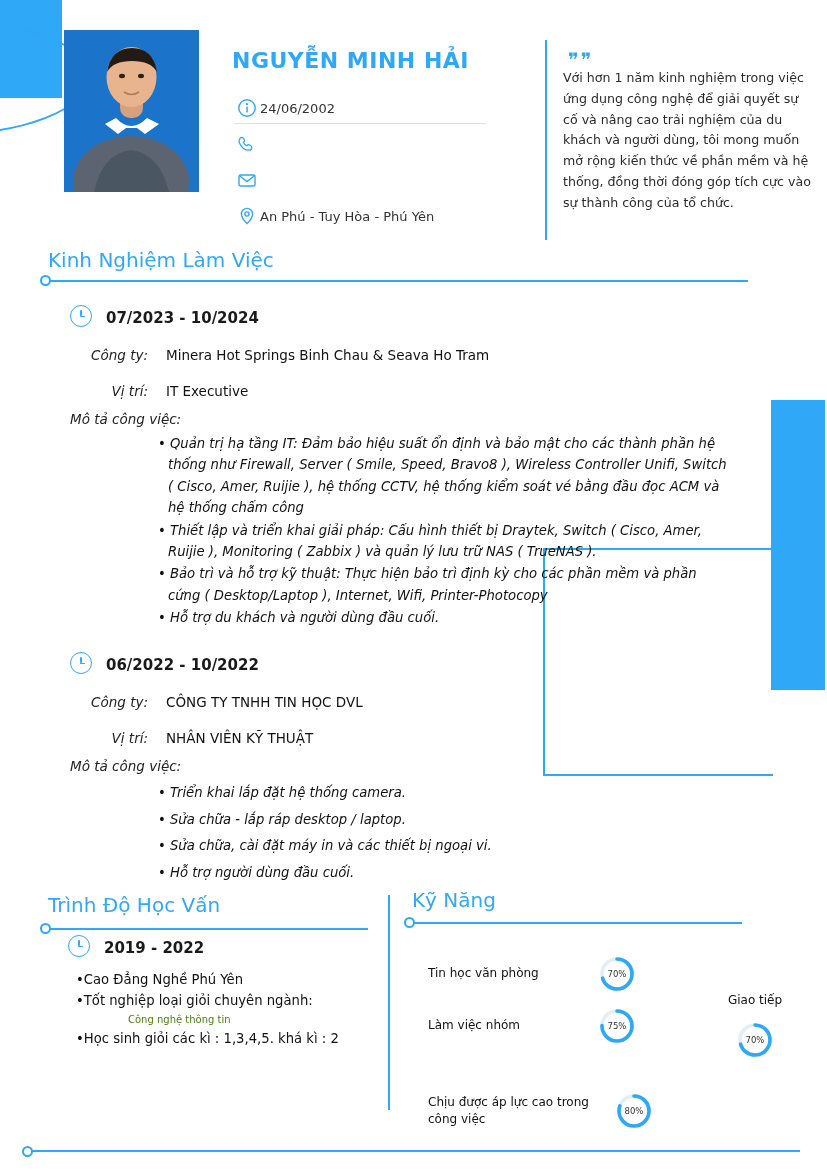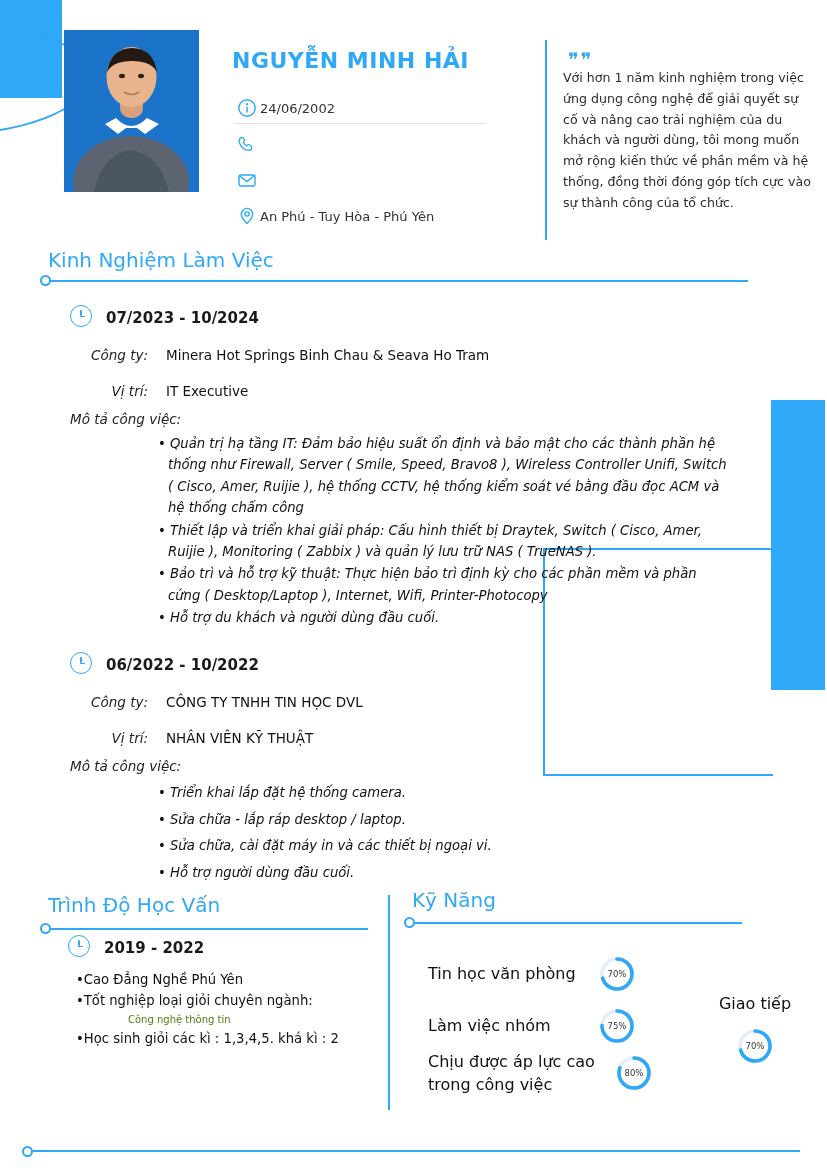--- a/index.html
+++ b/index.html
@@ -137,21 +137,21 @@
 
   
   #skill-head { position: absolute; left: 412px; top: 888px; }
   #skill-rule { position: absolute; left: 412px; top: 922px; width: 330px; }
   #skill-dot  { position: absolute; left: 404px; top: 917px; }
   .skill-vline {
     position: absolute; left: 388px; top: 895px; width: 2px; height: 215px;
     background: #2EA8F7;
   }
   .skill-row { position: absolute; display: flex; align-items: center; }
-  .skill-label { font-size: 16px; color: #111; line-height: 1.45; }
+  .skill-label { font-size: 12px; color: #111; line-height: 1.45; }
   .ring { position: relative; }
   .ring svg { display: block; }
   .ring-pct {
     position: absolute; inset: 0; display: flex; align-items: center;
     justify-content: center; font-size: 8.5px; color: #333;
   }
 </style>
 </head>
 <body>
 
@@ -314,21 +314,21 @@
     <span class="skill-label" style="width:170px;">Làm việc nhóm</span>
     <span class="ring">
       <svg width="38" height="38" viewBox="0 0 38 38">
         <circle cx="19" cy="19" r="15" fill="none" stroke="#e3eef7" stroke-width="3.6"></circle>
         <circle cx="19" cy="19" r="15" fill="none" stroke="#2EA8F7" stroke-width="3.6" stroke-linecap="round" stroke-dasharray="70.7 94.2" transform="rotate(-90 19 19)"></circle>
       </svg>
       <span class="ring-pct">75%</span>
     </span>
   </div>
 
-  <div class="skill-row" style="left:428px; top:1050px; width:225px;gap:20px;">
+  <div class="skill-row" style="left:428px; top:1092px; width:225px;gap:20px;">
     <span class="skill-label" style="width:170px;">Chịu được áp lực cao trong công việc</span>
     <span class="ring">
       <svg width="38" height="38" viewBox="0 0 38 38">
         <circle cx="19" cy="19" r="15" fill="none" stroke="#e3eef7" stroke-width="3.6"></circle>
         <circle cx="19" cy="19" r="15" fill="none" stroke="#2EA8F7" stroke-width="3.6" stroke-linecap="round" stroke-dasharray="75.4 94.2" transform="rotate(-90 19 19)"></circle>
       </svg>
       <span class="ring-pct">80%</span>
     </span>
   </div>
 

